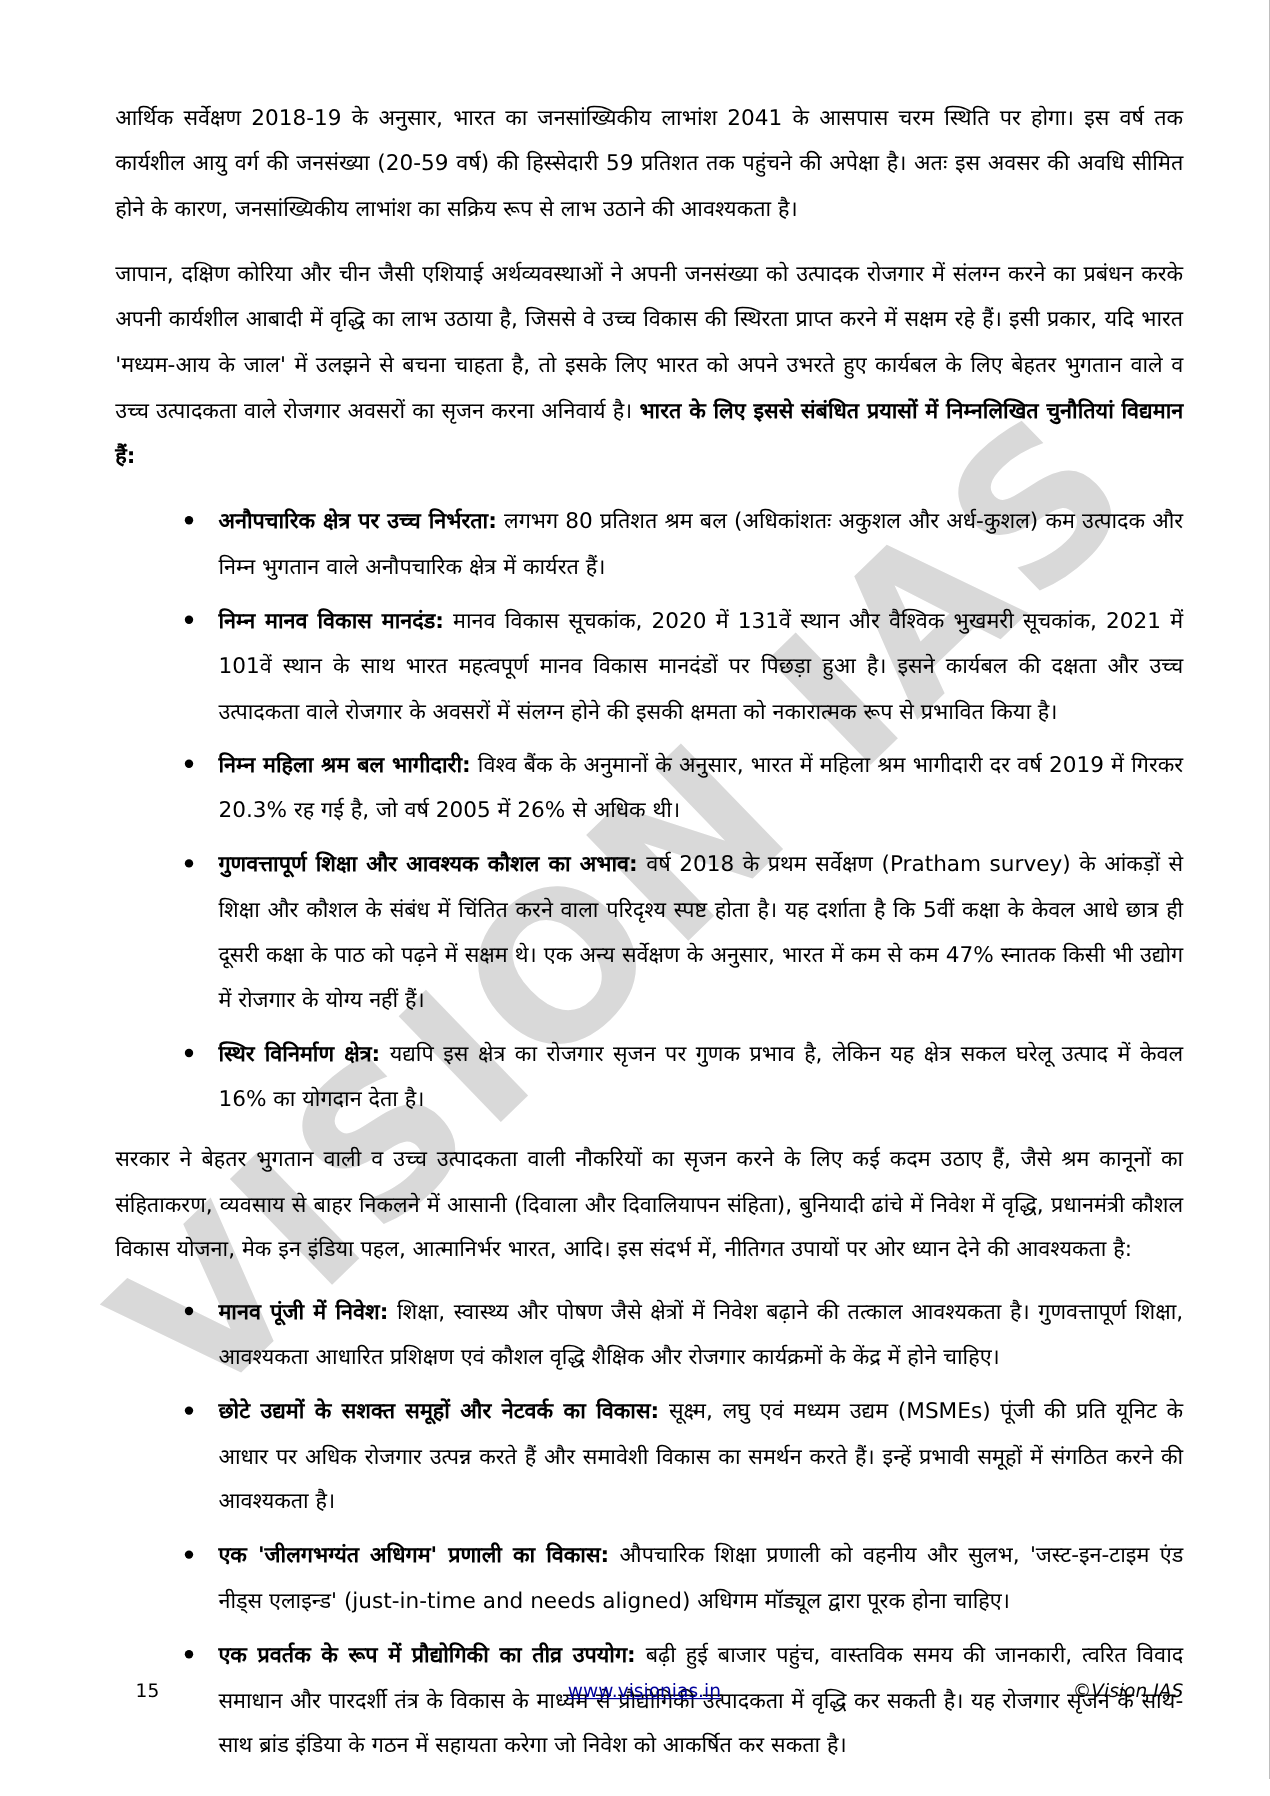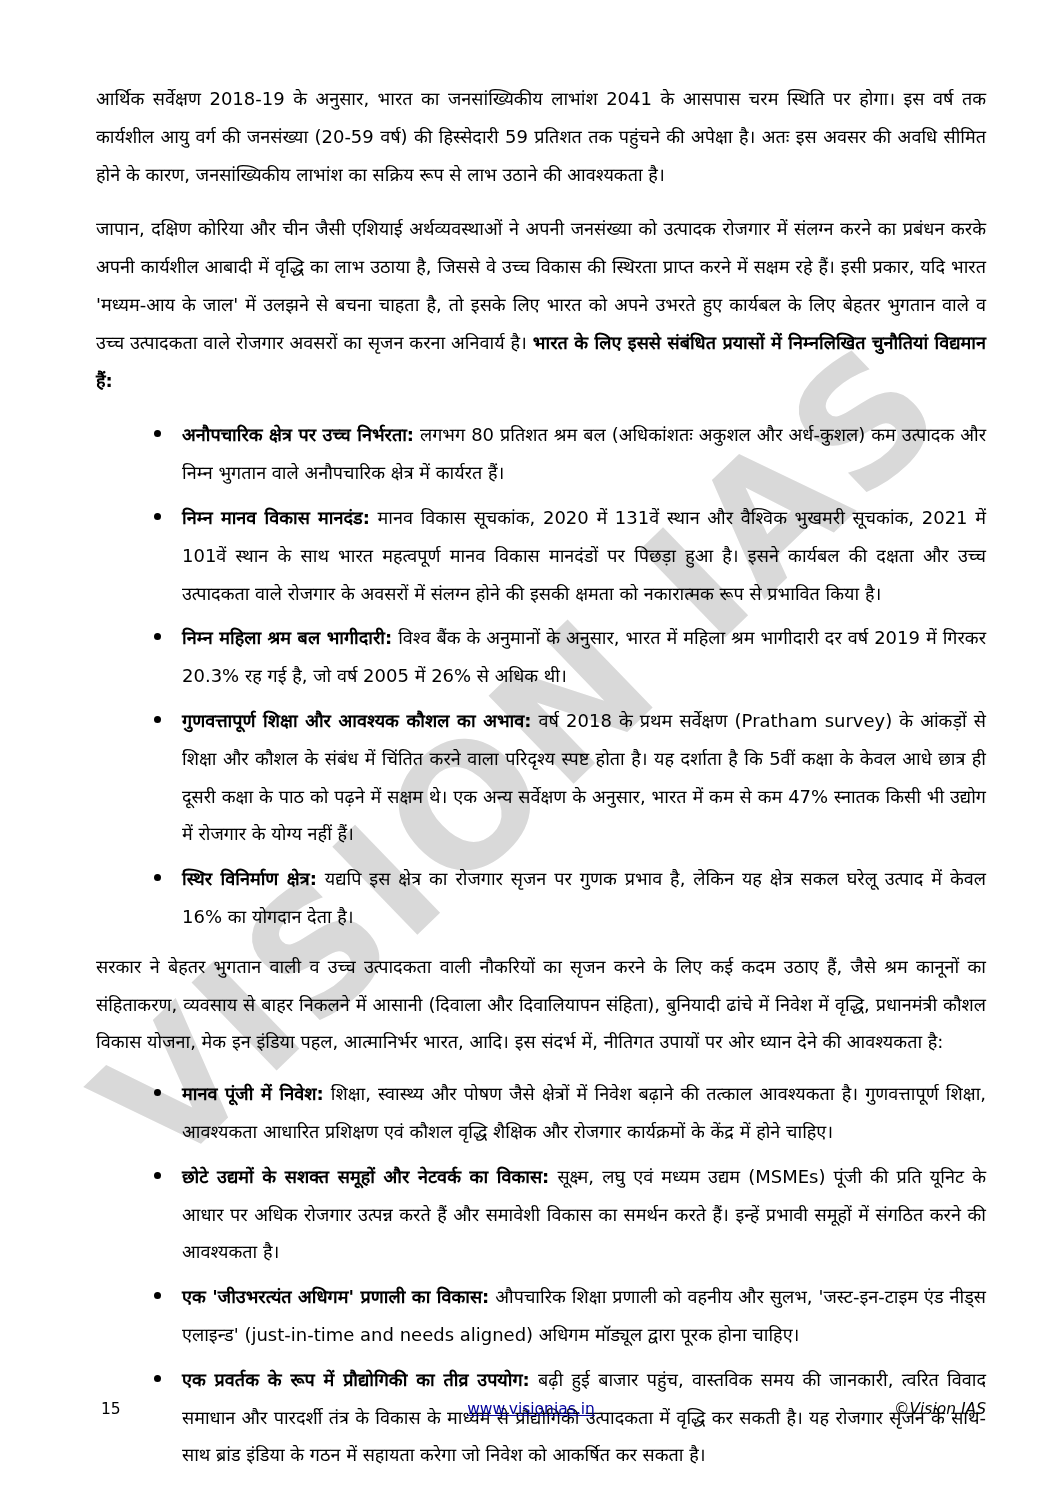--- a/index.html
+++ b/index.html
@@ -50,21 +50,21 @@
   }
   .dot {
     position:absolute;
     left:58px; top:14px;
     width:7px; height:7px;
     border-radius:50%;
     background:#000;
   }
   .footer {
     position:absolute;
-    left:4px; right:0; top:1398px;
+    left:16px; right:0; top:1398px;
     height:30px;
     z-index:1;
     font-size:15.5px;
     line-height:22px;
   }
   .footer .page-num { position:absolute; left:97px; }
   .footer .site-wrap { position:absolute; left:0; right:0; text-align:center; }
   .footer .site-link { color:#00009c; }
   .footer .copy { position:absolute; right:72px;font-style:italic; }
 </style>
@@ -102,21 +102,21 @@
     <p class="tight">सरकार ने बेहतर भुगतान वाली व उच्च उत्पादकता वाली नौकरियों का सृजन करने के लिए कई कदम उठाए हैं, जैसे श्रम कानूनों का संहिताकरण, व्यवसाय से बाहर निकलने में आसानी (दिवाला और दिवालियापन संहिता), बुनियादी ढांचे में निवेश में वृद्धि, प्रधानमंत्री कौशल विकास योजना, मेक इन इंडिया पहल, आत्मानिर्भर भारत, आदि। इस संदर्भ में, नीतिगत उपायों पर ओर ध्यान देने की आवश्यकता है:</p>
 
     <ul class="doc-list">
       <li>
         <span class="dot"></span><b class="lead">मानव पूंजी में निवेश:</b><span> शिक्षा, स्वास्थ्य और पोषण जैसे क्षेत्रों में निवेश बढ़ाने की तत्काल आवश्यकता है। गुणवत्तापूर्ण शिक्षा, आवश्यकता आधारित प्रशिक्षण एवं कौशल वृद्धि शैक्षिक और रोजगार कार्यक्रमों के केंद्र में होने चाहिए।</span>
       </li>
       <li>
         <span class="dot"></span><b class="lead">छोटे उद्यमों के सशक्त समूहों और नेटवर्क का विकास:</b><span> सूक्ष्म, लघु एवं मध्यम उद्यम (MSMEs) पूंजी की प्रति यूनिट के आधार पर अधिक रोजगार उत्पन्न करते हैं और समावेशी विकास का समर्थन करते हैं। इन्हें प्रभावी समूहों में संगठित करने की आवश्यकता है।</span>
       </li>
       <li>
-        <span class="dot"></span><b class="lead">एक 'जीउभरत्यंत अधिगम' प्रणाली का विकास:</b><span> औपचारिक शिक्षा प्रणाली को वहनीय और सुलभ, 'जस्ट-इन-टाइम एंड नीड्स एलाइन्ड' (just-in-time and needs aligned) अधिगम मॉड्यूल द्वारा पूरक होना चाहिए।</span>
+        <span class="dot"></span><b class="lead">एक 'जीलगभग्यंत अधिगम' प्रणाली का विकास:</b><span> औपचारिक शिक्षा प्रणाली को वहनीय और सुलभ, 'जस्ट-इन-टाइम एंड नीड्स एलाइन्ड' (just-in-time and needs aligned) अधिगम मॉड्यूल द्वारा पूरक होना चाहिए।</span>
       </li>
       <li>
         <span class="dot"></span><b class="lead">एक प्रवर्तक के रूप में प्रौद्योगिकी का तीव्र उपयोग:</b><span> बढ़ी हुई बाजार पहुंच, वास्तविक समय की जानकारी, त्वरित विवाद समाधान और पारदर्शी तंत्र के विकास के माध्यम से प्रौद्योगिकी उत्पादकता में वृद्धि कर सकती है। यह रोजगार सृजन के साथ-साथ ब्रांड इंडिया के गठन में सहायता करेगा जो निवेश को आकर्षित कर सकता है।</span>
       </li>
     </ul>
 
 
   </div>
 
   <div class="footer">

